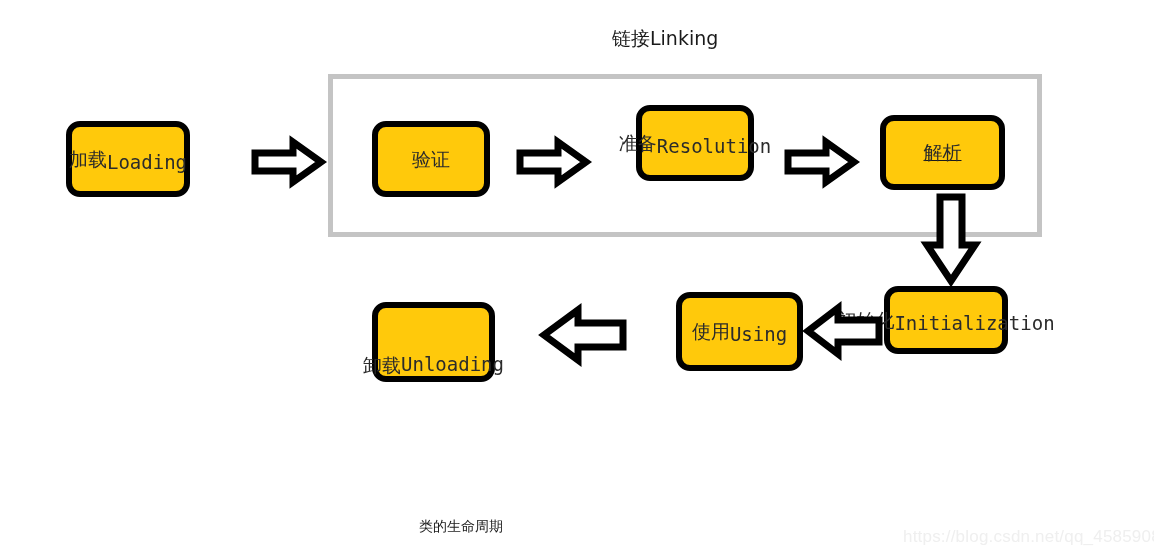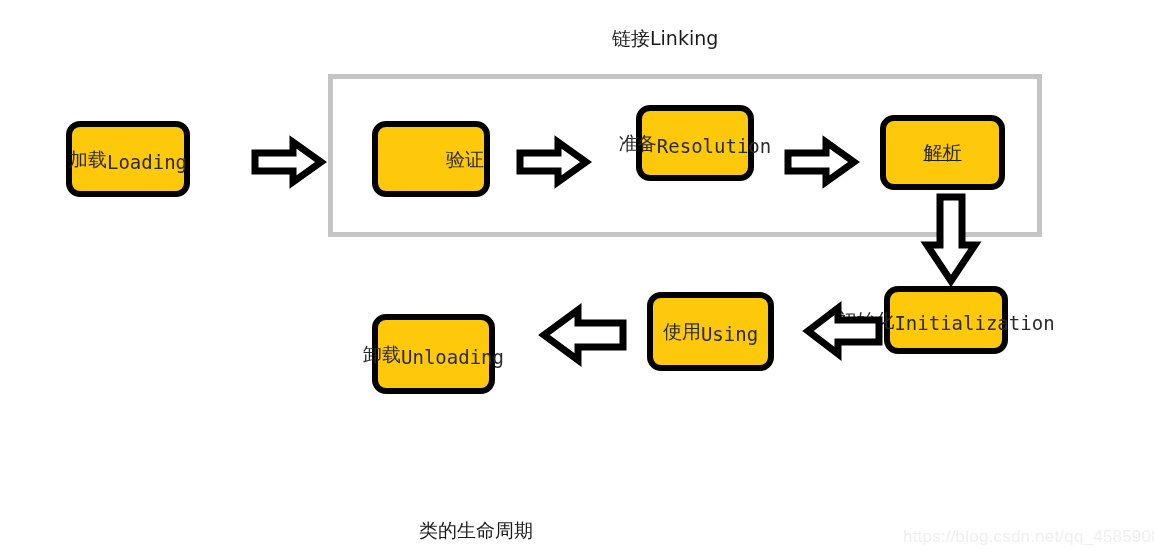--- a/index.html
+++ b/index.html
@@ -71,21 +71,21 @@
     position: absolute;
     white-space: nowrap;
     color: #1a1a1a;
   }
   .label-linking {
     font-family: "DejaVu Sans", sans-serif;
     font-size: 19px;
   }
   .label-caption {
     font-family: Liberation Serif, serif;
-    font-size: 19px;
+    font-size: 14px;
   }
   .watermark {
     position: absolute;
     white-space: nowrap;
     color: #efefef;
     font-family: "Liberation Sans", sans-serif;
     font-size: 17px;
     letter-spacing: 0.2px;
   }
 </style>
@@ -102,21 +102,21 @@
     <span class="stage-cn">加载</span>
     <span class="stage-en">Loading</span>
   </div>
 
   <div class="arrow" style="left:253px; top:140px;">
     <svg width="70" height="44" viewBox="0 0 70 44">
       <polygon points="2,13 40,13 40,2 68,22 40,42 40,31 2,31" fill="#ffffff" stroke="#000000" stroke-width="7" stroke-linejoin="miter"></polygon>
     </svg>
   </div>
 
-  <div class="stage-box overflow" style="left:372px; top:121px; width:118px; height:76px;justify-content:flex-end;">
+  <div class="stage-box overflow" style="left:372px; top:121px; width:118px; height:76px;">
     <span class="stage-cn">验证</span>
   </div>
 
   <div class="arrow" style="left:518px; top:140px;">
     <svg width="70" height="44" viewBox="0 0 70 44">
       <polygon points="2,13 40,13 40,2 68,22 40,42 40,31 2,31" fill="#ffffff" stroke="#000000" stroke-width="7" stroke-linejoin="miter"></polygon>
     </svg>
   </div>
 
   <div class="stage-box overflow" style="left:636px; top:105px; width:118px; height:76px;">
@@ -144,32 +144,32 @@
     <span class="stage-cn">初始化</span>
     <span class="stage-en">Initialization</span>
   </div>
 
   <div class="arrow" style="left:805px; top:305px;">
     <svg width="76" height="52" viewBox="0 0 76 52">
       <polygon points="74,15 33,15 33,3 3,26 33,49 33,37 74,37" fill="#ffffff" stroke="#000000" stroke-width="7" stroke-linejoin="miter"></polygon>
     </svg>
   </div>
 
-  <div class="stage-box" style="left:647px; top:292px; width:127px; height:79px;">
+  <div class="stage-box" style="left:676px; top:292px; width:127px; height:79px;">
     <span class="stage-cn">使用</span>
     <span class="stage-en">Using</span>
   </div>
 
   <div class="arrow" style="left:541px; top:307px;">
     <svg width="84" height="56" viewBox="0 0 84 56">
       <polygon points="82,16 37,16 37,3 3,28 37,53 37,40 82,40" fill="#ffffff" stroke="#000000" stroke-width="7" stroke-linejoin="miter"></polygon>
     </svg>
   </div>
 
-  <div class="stage-box overflow" style="left:372px; top:314px; width:123px; height:80px;">
+  <div class="stage-box overflow" style="left:372px; top:302px; width:123px; height:80px;align-items:flex-end;">
     <span class="stage-cn">卸载</span>
     <span class="stage-en">Unloading</span>
   </div>
 
   <div class="label label-caption" style="left:419px; top:518px;">类的生命周期</div>
 
   <div class="watermark" style="left:903px; top:527px;">https://blog.csdn.net/qq_45859087</div>
 
 </div>
 

